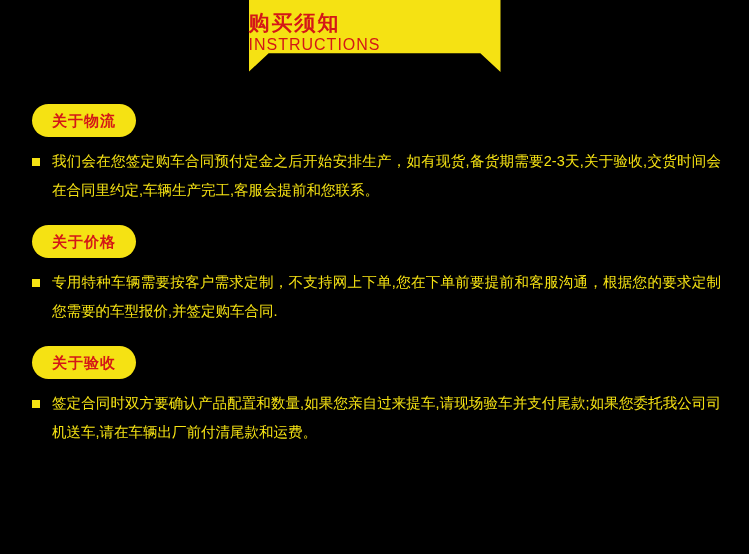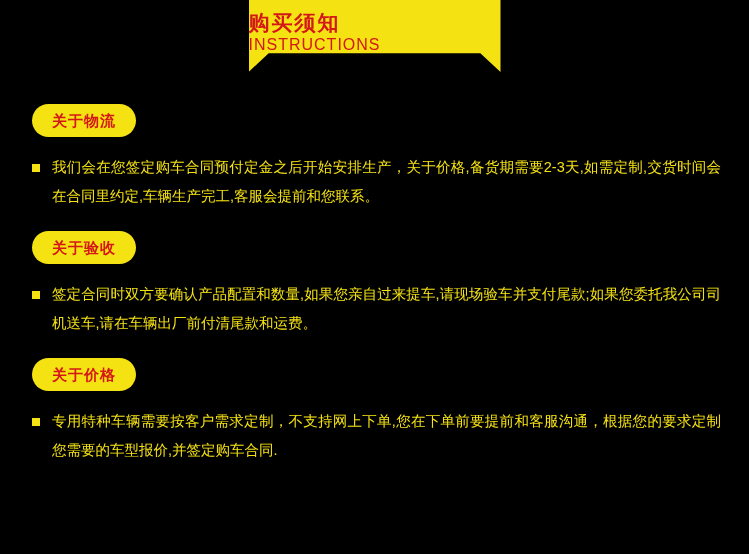--- a/index.html
+++ b/index.html
@@ -69,21 +69,21 @@
   .section-tag {
     display: inline-block;
     background: #f5e213;
     color: #d41717;
     font-size: 15px;
     font-weight: bold;
     padding: 8px 20px;
     border-radius: 20px;
     letter-spacing: 1px;
     line-height: 17px;
-    margin: 14px 0 16px 8px;
+    margin: 14px 0 10px 8px;
   }
   .bullet-list {
     margin: 0;
     padding: 0;
     list-style: none;
   }
   .bullet-item {
     position: relative;
     color: #f5e213;
     font-size: 14.5px;
@@ -118,39 +118,39 @@
     </div>
   </div>
 
   <div class="content">
 
     <div class="section">
       <div class="section-tag">关于物流</div>
       <ul class="bullet-list">
         <li class="bullet-item">
           <span class="marker"></span>
-          <span class="bullet-text">我们会在您签定购车合同预付定金之后开始安排生产，关于价格,备货期需要2-3天,如需定制,交货时间会在合同里约定,车辆生产完工,客服会提前和您联系。</span>
+          <span class="bullet-text">我们会在您签定购车合同预付定金之后开始安排生产，如有现货,备货期需要2-3天,关于验收,交货时间会在合同里约定,车辆生产完工,客服会提前和您联系。</span>
+        </li>
+      </ul>
+    </div>
+
+    <div class="section">
+      <div class="section-tag">关于价格</div>
+      <ul class="bullet-list">
+        <li class="bullet-item">
+          <span class="marker"></span>
+          <span class="bullet-text">专用特种车辆需要按客户需求定制，不支持网上下单,您在下单前要提前和客服沟通，根据您的要求定制您需要的车型报价,并签定购车合同.</span>
         </li>
       </ul>
     </div>
 
     <div class="section">
       <div class="section-tag">关于验收</div>
       <ul class="bullet-list">
         <li class="bullet-item">
           <span class="marker"></span>
           <span class="bullet-text">签定合同时双方要确认产品配置和数量,如果您亲自过来提车,请现场验车并支付尾款;如果您委托我公司司机送车,请在车辆出厂前付清尾款和运费。</span>
         </li>
       </ul>
     </div>
 
-    <div class="section">
-      <div class="section-tag">关于价格</div>
-      <ul class="bullet-list">
-        <li class="bullet-item">
-          <span class="marker"></span>
-          <span class="bullet-text">专用特种车辆需要按客户需求定制，不支持网上下单,您在下单前要提前和客服沟通，根据您的要求定制您需要的车型报价,并签定购车合同.</span>
-        </li>
-      </ul>
-    </div>
-
   </div>
 </div>
 
 </body></html>

